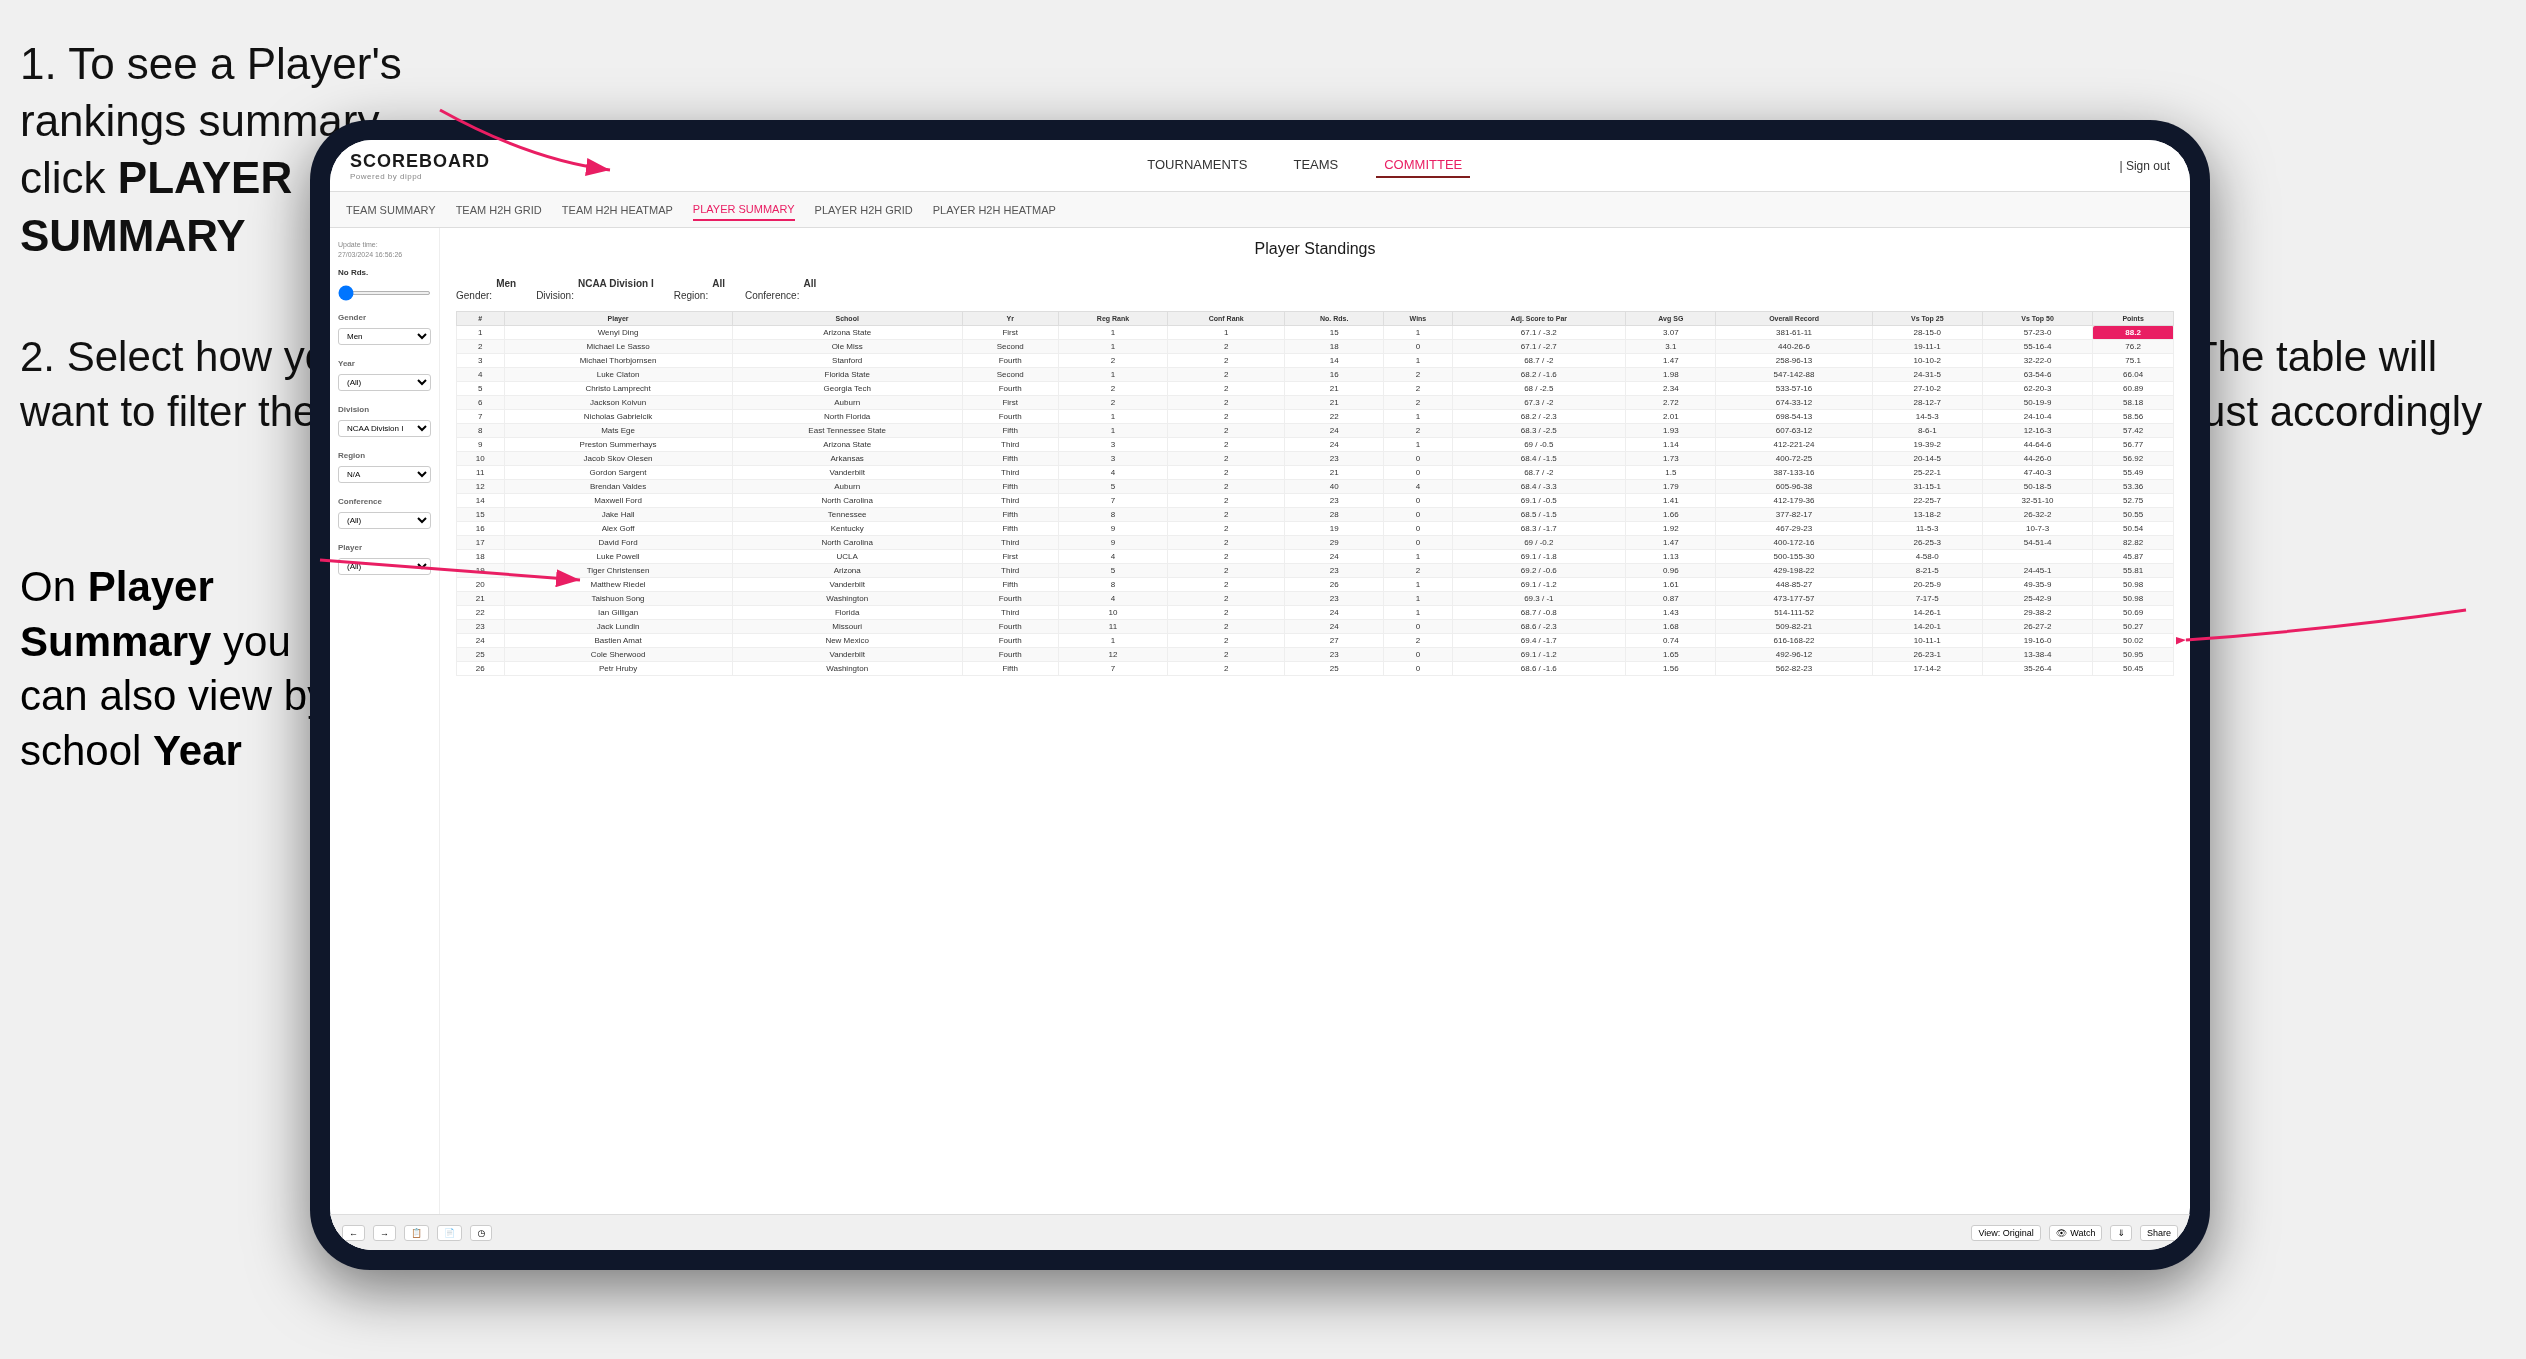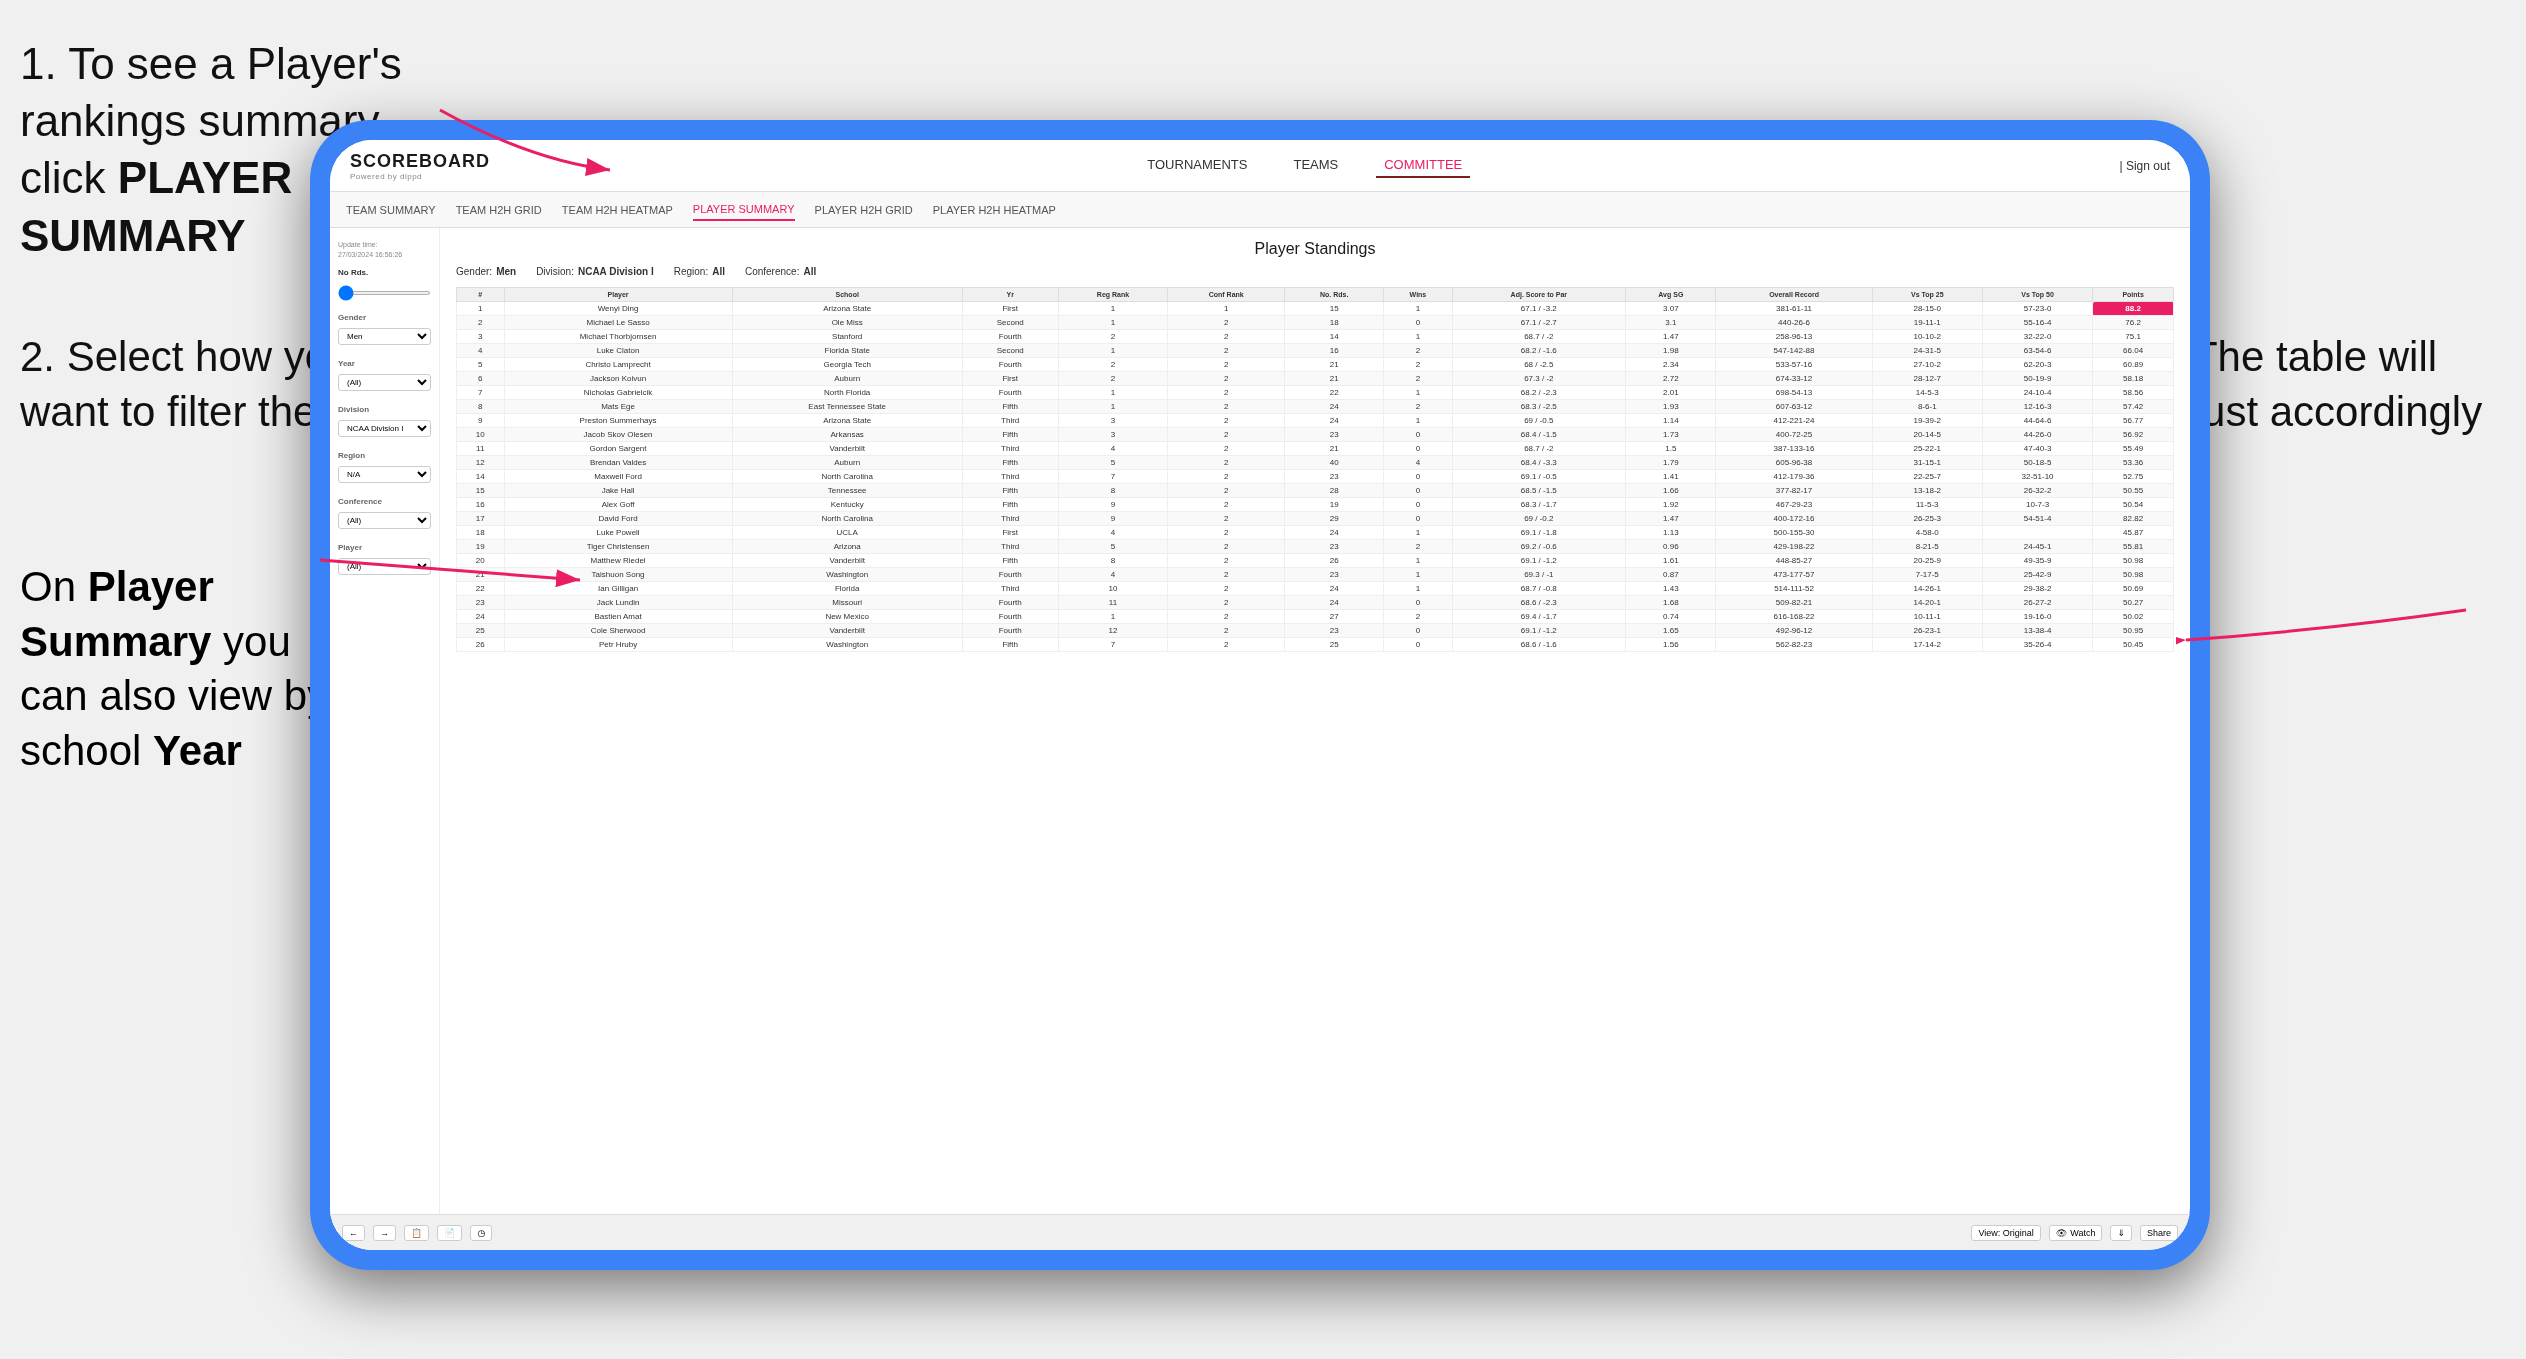--- a/index.html
+++ b/index.html
@@ -50,21 +50,21 @@
       max-width: 340px;
     }
 
     
     .tablet {
       position: absolute;
       left: 310px;
       top: 120px;
       width: 1900px;
       height: 1150px;
-      background: #3b82f6;
+      background: #0f172a;
       border-radius: 60px;
       padding: 20px;
       box-shadow: 0 20px 60px rgba(0,0,0,0.5);
     }
 
     .tablet-screen {
       width: 100%;
       height: 100%;
       background: #fff;
       border-radius: 42px;
@@ -245,20 +245,21 @@
     }
 
     .filter-item {
       display: flex;
       align-items: center;
       gap: 4px;
     }
 
     .filter-label {
       font-weight: 500;
+      margin-top: 24px;
     }
 
     .filter-value {
       font-weight: 600;
     }
 
     
     .data-table {
       width: 100%;
       border-collapse: collapse;

